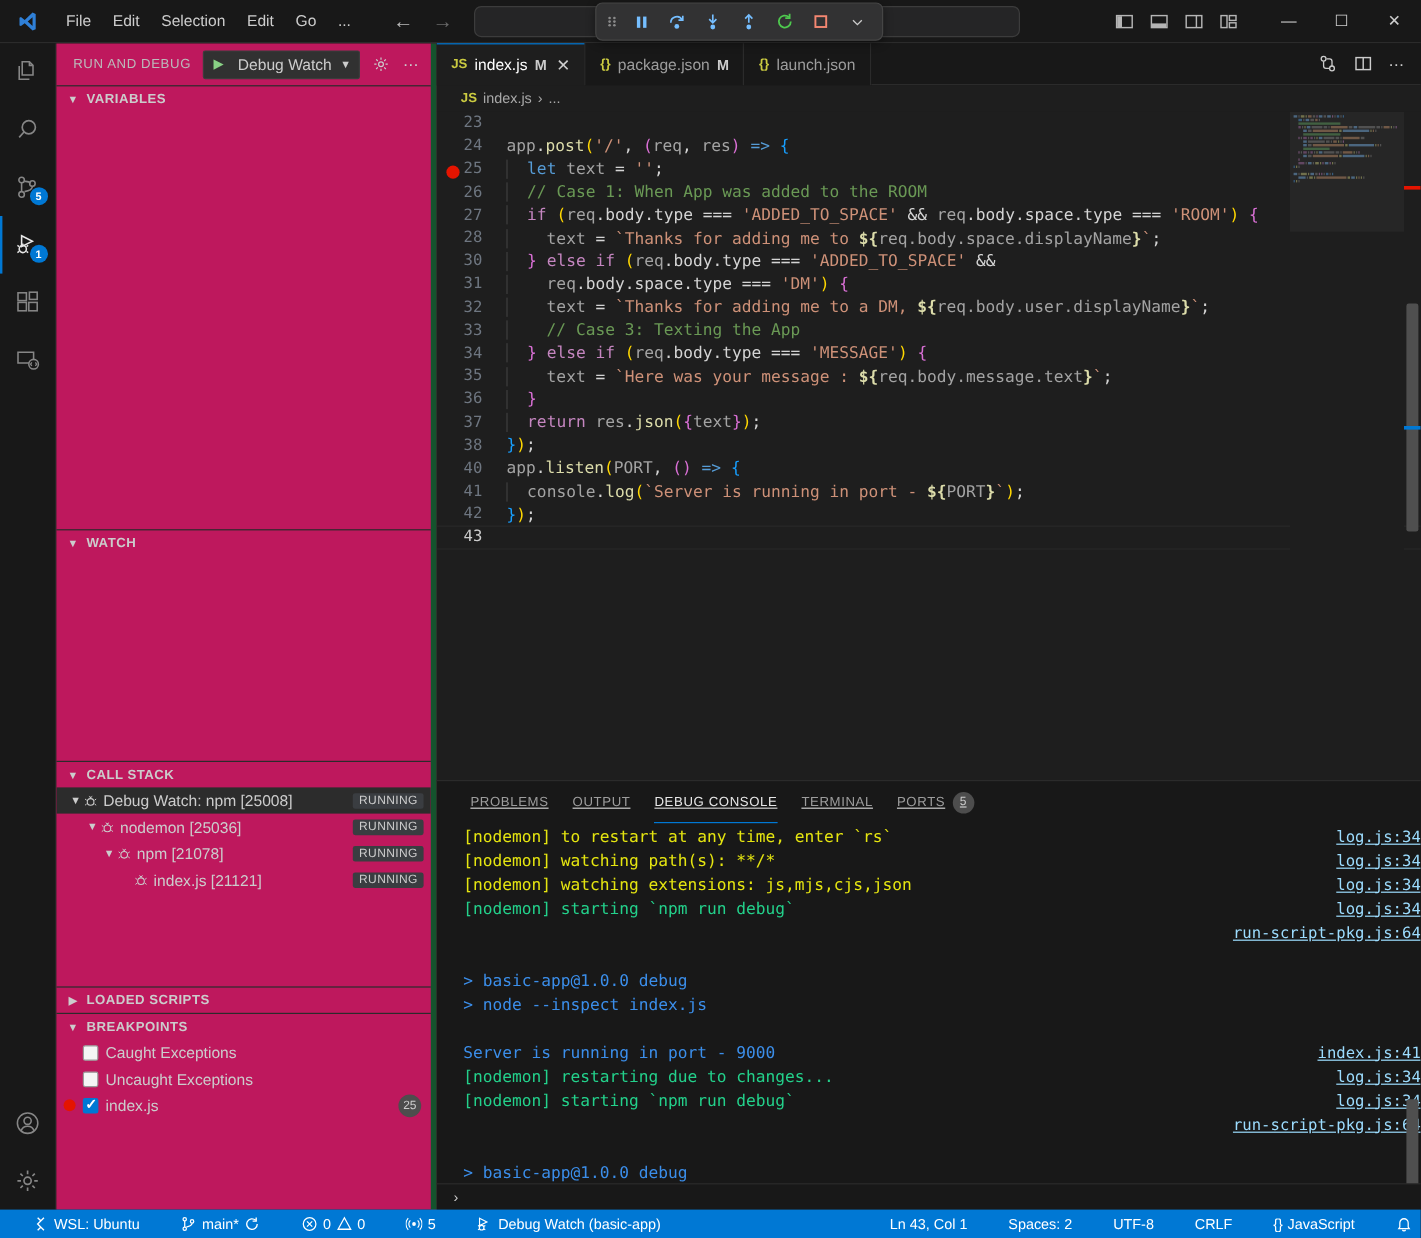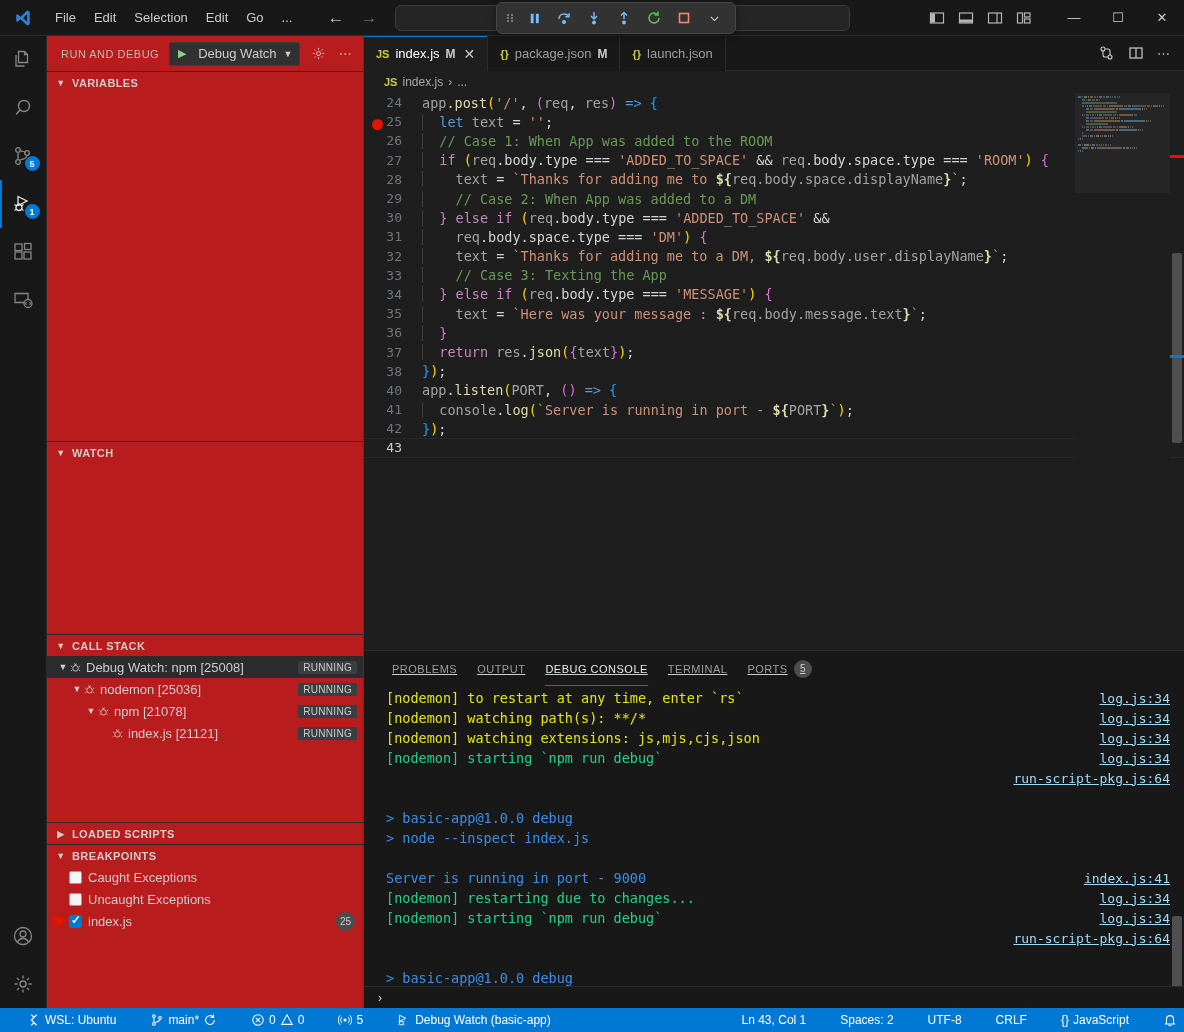--- a/index.html
+++ b/index.html
@@ -62,22 +62,22 @@
   }
   .act-badge {
     position: absolute; right: 7px; bottom: 9px; background: #0078d4; color: #fff;
     font-size: 9px; min-width: 15px; height: 15px; border-radius: 8px;
     display: flex; align-items: center; justify-content: center; font-weight: 600; padding: 0 3px;
   }
   .act-spacer { flex: 1; }
 
   
   .sidebar {
-    width: 317px; background: #b91c1c; flex: 0 0 317px; display: flex; flex-direction: column;
-    border-right: 1px solid #14532d; min-height: 0;
+    width: 317px; background: #be185d; flex: 0 0 317px; display: flex; flex-direction: column;
+    border-right: 5px solid #14532d; min-height: 0;
   }
   .sb-header {
     height: 35px; display: flex; align-items: center; padding: 0 8px 0 14px; gap: 8px; flex: 0 0 35px;
   }
   .sb-title { font-size: 11px; letter-spacing: .5px; color: #bbbbbb; text-transform: uppercase; white-space: nowrap; }
   .launch-select {
     display: flex; align-items: center; background: #313131; border: 1px solid #3c3c3c;
     border-radius: 2px; height: 24px; flex: 1; max-width: 162px; margin-left: 2px;
   }
   .play-btn { width: 24px; display: flex; align-items: center; justify-content: center; color: #89d185; font-size: 11px; }
@@ -194,21 +194,21 @@
     border-radius: 9px; display: flex; align-items: center; justify-content: center; letter-spacing: 0;
   }
   .panel-actions { margin-left: auto; display: flex; align-items: center; gap: 12px; padding-right: 12px; }
   .filter-box {
     width: 180px; height: 24px; background: #313131; border: 1px solid #3c3c3c;
     border-radius: 2px; display: flex; align-items: center; padding: 0 6px;
     font-size: 12px; color: #989898;
   }
   .panel-body { flex: 1; position: relative; overflow: hidden; font-family: "DejaVu Sans Mono", monospace; font-size: 13.5px; padding-top: 2px; }
   .con-line { height: 20px; display: flex; align-items: center; padding-left: 22px; white-space: pre; }
-  .con-src { margin-left: auto; padding-right: 14px; color: #9cdcfe; text-decoration: underline; font-size: 13px; }
+  .con-src { margin-left: auto; color: #9cdcfe; text-decoration: underline; font-size: 13px; }
   .c-yellow { color: #e5e510; }
   .c-green { color: #23d18b; }
   .c-blue { color: #3b8eea; }
   .panel-scrollbar { position: absolute; right: 0; top: 0; width: 14px; height: 100%; }
   .psb-thumb { position: absolute; right: 2px; top: 230px; width: 10px; height: 80px; background: #4f4f4f; border-radius: 2px; }
   .panel-foot { height: 22px; flex: 0 0 22px; display: flex; align-items: center; padding-left: 14px; color: #cccccc; font-size: 12px; border-top: 1px solid #2b2b2b; }
 
   
   .statusbar {
     height: 24px; flex: 0 0 24px; background: #0078d4; display: flex; align-items: center;
@@ -545,26 +545,26 @@
 
       <div class="breadcrumb">
         <span class="ficon js">JS</span>
         <span>index.js</span>
         <span>›</span>
         <span>...</span>
       </div>
 
       <div class="code-area">
         <div class="code-scroll" id="code-lines">
+            <div class="code-line"><div class="gutter">23</div><div class="code-text"></div></div>
             <div class="code-line"><div class="gutter">24</div><div class="code-text"><span class="tok-var">app</span><span class="tok-punct">.</span><span class="tok-fn">post</span><span class="tok-y">(</span><span class="tok-str">'/'</span><span class="tok-punct">, </span><span class="tok-p">(</span><span class="tok-var">req</span><span class="tok-punct">, </span><span class="tok-var">res</span><span class="tok-p">)</span><span class="tok-punct"> </span><span class="tok-decl">=&gt;</span><span class="tok-punct"> </span><span class="tok-b">{</span></div></div>
             <div class="code-line"><div class="gutter">25<span class="bp-gut"></span></div><div class="code-text"><span style="border-left: 1px solid rgb(64, 64, 64); margin-left: 0px;">  </span><span class="tok-decl">let</span><span class="tok-punct"> </span><span class="tok-var">text</span><span class="tok-punct"> = </span><span class="tok-str">''</span><span class="tok-punct">;</span></div></div>
             <div class="code-line"><div class="gutter">26</div><div class="code-text"><span style="border-left: 1px solid rgb(64, 64, 64); margin-left: 0px;">  </span><span class="tok-cmt">// Case 1: When App was added to the ROOM</span></div></div>
             <div class="code-line"><div class="gutter">27</div><div class="code-text"><span style="border-left: 1px solid rgb(64, 64, 64); margin-left: 0px;">  </span><span class="tok-kw">if</span><span class="tok-punct"> </span><span class="tok-y">(</span><span class="tok-var">req</span><span class="tok-punct">.body.type </span><span class="tok-punct">===</span><span class="tok-punct"> </span><span class="tok-str">'ADDED_TO_SPACE'</span><span class="tok-punct"> &amp;&amp; </span><span class="tok-var">req</span><span class="tok-punct">.body.space.type </span><span class="tok-punct">===</span><span class="tok-punct"> </span><span class="tok-str">'ROOM'</span><span class="tok-y">)</span><span class="tok-punct"> </span><span class="tok-p">{</span></div></div>
             <div class="code-line"><div class="gutter">28</div><div class="code-text"><span style="border-left: 1px solid rgb(64, 64, 64); margin-left: 0px;">    </span><span class="tok-var">text</span><span class="tok-punct"> = </span><span class="tok-str">`Thanks for adding me to </span><span class="tok-dollar">${</span><span class="tok-var">req.body.space.displayName</span><span class="tok-dollar">}</span><span class="tok-str">`</span><span class="tok-punct">;</span></div></div>
-            <div class="code-line"><div class="gutter">29</div><div class="code-text"><span style="border-left: 1px solid rgb(64, 64, 64); margin-left: 0px;">    </span><span class="tok-cmt">// Case 2: When App was added to a DM</span></div></div>
             <div class="code-line"><div class="gutter">30</div><div class="code-text"><span style="border-left: 1px solid rgb(64, 64, 64); margin-left: 0px;">  </span><span class="tok-p">}</span><span class="tok-punct"> </span><span class="tok-kw">else</span><span class="tok-punct"> </span><span class="tok-kw">if</span><span class="tok-punct"> </span><span class="tok-y">(</span><span class="tok-var">req</span><span class="tok-punct">.body.type </span><span class="tok-punct">===</span><span class="tok-punct"> </span><span class="tok-str">'ADDED_TO_SPACE'</span><span class="tok-punct"> &amp;&amp;</span></div></div>
             <div class="code-line"><div class="gutter">31</div><div class="code-text"><span style="border-left: 1px solid rgb(64, 64, 64); margin-left: 0px;">    </span><span class="tok-var">req</span><span class="tok-punct">.body.space.type </span><span class="tok-punct">===</span><span class="tok-punct"> </span><span class="tok-str">'DM'</span><span class="tok-y">)</span><span class="tok-punct"> </span><span class="tok-p">{</span></div></div>
             <div class="code-line"><div class="gutter">32</div><div class="code-text"><span style="border-left: 1px solid rgb(64, 64, 64); margin-left: 0px;">    </span><span class="tok-var">text</span><span class="tok-punct"> = </span><span class="tok-str">`Thanks for adding me to a DM, </span><span class="tok-dollar">${</span><span class="tok-var">req.body.user.displayName</span><span class="tok-dollar">}</span><span class="tok-str">`</span><span class="tok-punct">;</span></div></div>
             <div class="code-line"><div class="gutter">33</div><div class="code-text"><span style="border-left: 1px solid rgb(64, 64, 64); margin-left: 0px;">    </span><span class="tok-cmt">// Case 3: Texting the App</span></div></div>
             <div class="code-line"><div class="gutter">34</div><div class="code-text"><span style="border-left: 1px solid rgb(64, 64, 64); margin-left: 0px;">  </span><span class="tok-p">}</span><span class="tok-punct"> </span><span class="tok-kw">else</span><span class="tok-punct"> </span><span class="tok-kw">if</span><span class="tok-punct"> </span><span class="tok-y">(</span><span class="tok-var">req</span><span class="tok-punct">.body.type </span><span class="tok-punct">===</span><span class="tok-punct"> </span><span class="tok-str">'MESSAGE'</span><span class="tok-y">)</span><span class="tok-punct"> </span><span class="tok-p">{</span></div></div>
             <div class="code-line"><div class="gutter">35</div><div class="code-text"><span style="border-left: 1px solid rgb(64, 64, 64); margin-left: 0px;">    </span><span class="tok-var">text</span><span class="tok-punct"> = </span><span class="tok-str">`Here was your message : </span><span class="tok-dollar">${</span><span class="tok-var">req.body.message.text</span><span class="tok-dollar">}</span><span class="tok-str">`</span><span class="tok-punct">;</span></div></div>
             <div class="code-line"><div class="gutter">36</div><div class="code-text"><span style="border-left: 1px solid rgb(64, 64, 64); margin-left: 0px;">  </span><span class="tok-p">}</span></div></div>
             <div class="code-line"><div class="gutter">37</div><div class="code-text"><span style="border-left: 1px solid rgb(64, 64, 64); margin-left: 0px;">  </span><span class="tok-kw">return</span><span class="tok-punct"> </span><span class="tok-var">res</span><span class="tok-punct">.</span><span class="tok-fn">json</span><span class="tok-y">(</span><span class="tok-p">{</span><span class="tok-var">text</span><span class="tok-p">}</span><span class="tok-y">)</span><span class="tok-punct">;</span></div></div>
             <div class="code-line"><div class="gutter">38</div><div class="code-text"><span class="tok-b">}</span><span class="tok-y">)</span><span class="tok-punct">;</span></div></div>
             <div class="code-line"><div class="gutter">40</div><div class="code-text"><span class="tok-var">app</span><span class="tok-punct">.</span><span class="tok-fn">listen</span><span class="tok-y">(</span><span class="tok-var">PORT</span><span class="tok-punct">, </span><span class="tok-p">(</span><span class="tok-p">)</span><span class="tok-punct"> </span><span class="tok-decl">=&gt;</span><span class="tok-punct"> </span><span class="tok-b">{</span></div></div>

